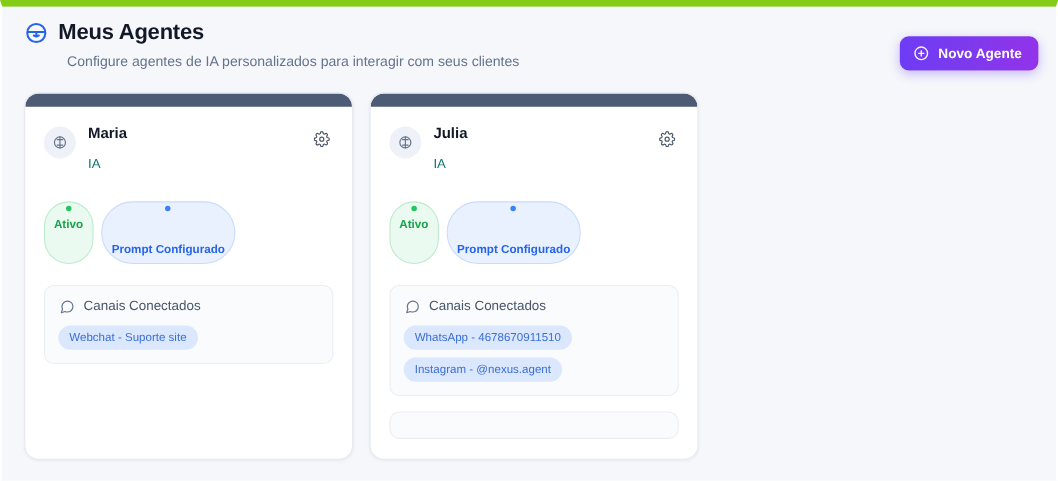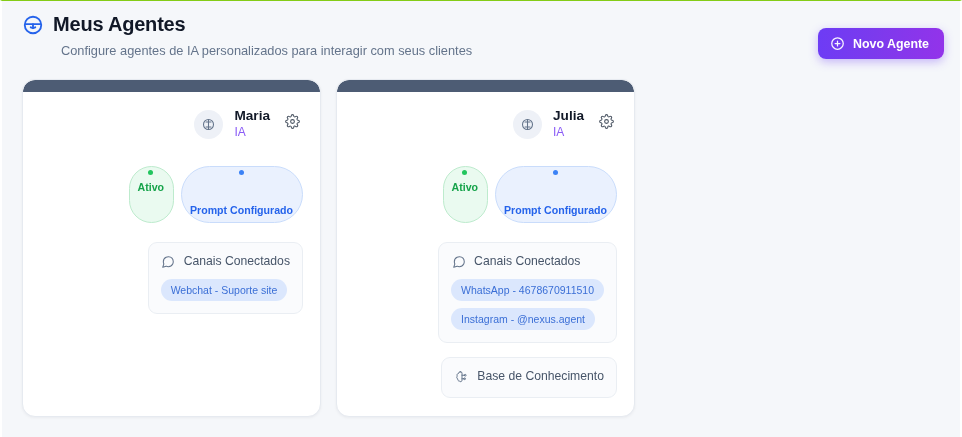--- a/index.html
+++ b/index.html
@@ -16,21 +16,21 @@
     background: #ffffff;
     color: #1e293b;
     -webkit-font-smoothing: antialiased;
   }
 
   #app {
     position: relative;
     width: 962px;
     height: 437px;
     background: #f5f7fa;
-    border-top: 1px solid #84cc16;
+    border-top: 6px solid #84cc16;
     border-left: 2px solid #ffffff;
     border-right: 2px solid #ffffff;
     overflow: hidden;
   }
 
   
   .page-header {
     position: absolute;
     left: 20px;
     top: 12px;
@@ -126,21 +126,20 @@
     border-top-left-radius: 12px;
     border-top-right-radius: 12px;
     flex: 0 0 auto;
   }
 
   .card-body {
     padding: 16px 17px 18px 17px;
     flex: 1 1 auto;
     display: flex;
     flex-direction: column;
-    align-items: flex-end;
   }
 
   .card-head {
     display: flex;
     align-items: flex-start;
     gap: 11px;
   }
 
   .avatar {
     width: 29px;
@@ -161,23 +160,23 @@
   }
 
   .agent-name {
     font-size: 13.6px;
     font-weight: 700;
     color: #111827;
     line-height: 1.25;
   }
 
   .agent-type {
-    margin-top: 0;
+    margin-top: 12px;
     font-size: 12px;
-    color: #8b5cf6;
+    color: #0f766e;
     line-height: 1.25;
   }
 
   .gear-btn {
     width: 22px;
     height: 22px;
     display: inline-flex;
     align-items: center;
     justify-content: center;
     background: transparent;
@@ -428,30 +427,20 @@
             </span>
             <span class="section-title">Canais Conectados</span>
           </div>
           <div class="chip-list">
             <span class="chip chip-channel">WhatsApp - 4678670911510</span>
             <span class="chip chip-channel">Instagram - @nexus.agent</span>
           </div>
         </div>
 
         <div class="section">
-          <div class="section-head">
-            <span class="section-icon">
-              <svg viewBox="0 0 24 24" width="14" height="14" fill="none" stroke="currentColor" stroke-width="1.7" stroke-linecap="round" stroke-linejoin="round">
-                <path d="M9 3a3 3 0 0 0-3 3 2.6 2.6 0 0 0-1.8 4.4A2.8 2.8 0 0 0 5 15.4 2.6 2.6 0 0 0 7.5 19 2.5 2.5 0 0 0 12 17.8V5.5A2.5 2.5 0 0 0 9 3z"></path>
-                <path d="M12 9h4M16 9a1.5 1.5 0 1 0 3 0 1.5 1.5 0 0 0-3 0z"></path>
-                <path d="M12 15h3M15 15a1.5 1.5 0 1 0 3 0 1.5 1.5 0 0 0-3 0z"></path>
-              </svg>
-            </span>
-            <span class="section-title">Base de Conhecimento</span>
-          </div>
         </div>
 
         <div class="spacer"></div>
       </div>
     </div>
 
   </div>
 </div>
 
 </body></html>

